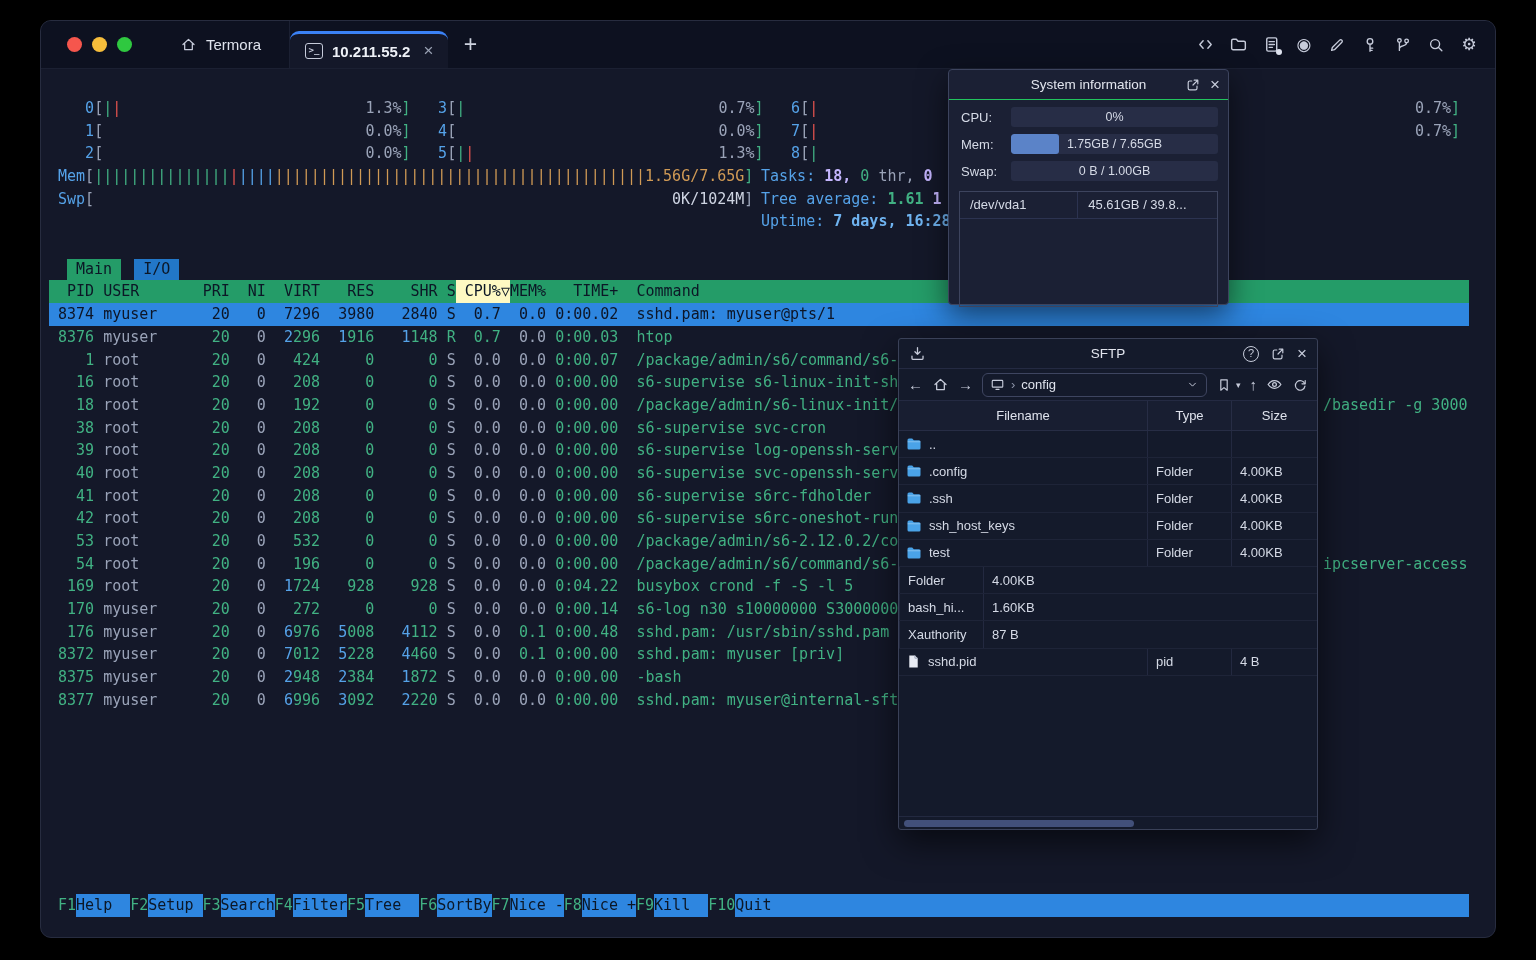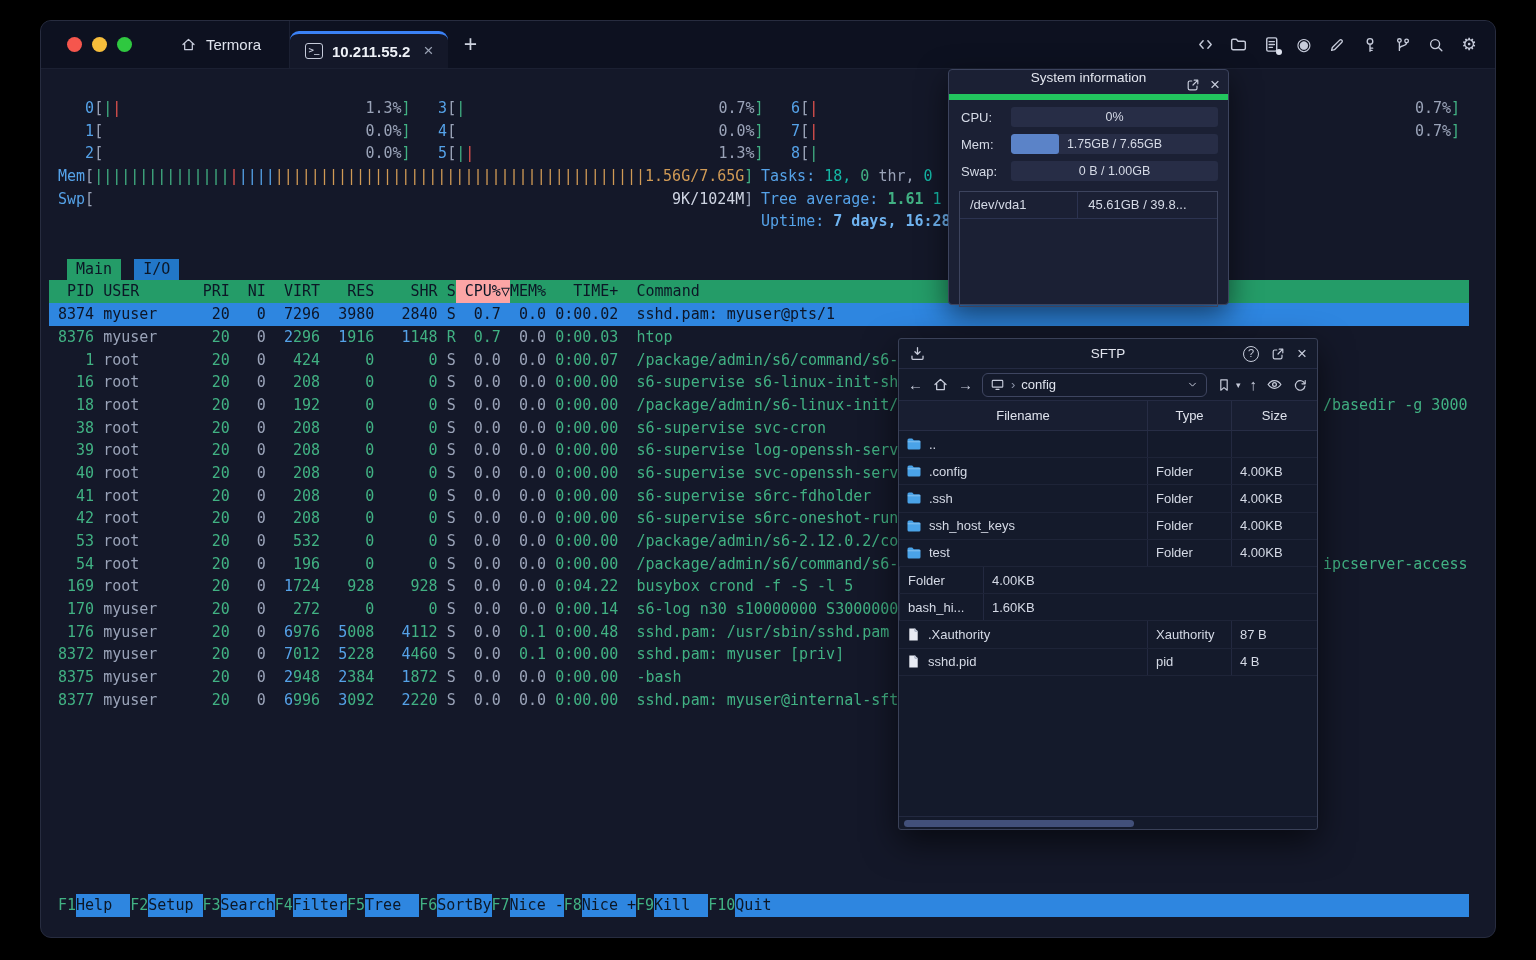--- a/index.html
+++ b/index.html
@@ -18,37 +18,37 @@
   .tb-icons{margin-left:auto;display:flex;align-items:center;gap:13px;padding-right:16px}
   .tbi{width:20px;height:20px;display:flex;align-items:center;justify-content:center;position:relative;color:#c6cbda;font-size:17px}
   svg.ic{stroke:#c6cbda;fill:none;stroke-width:1.5;stroke-linecap:round;stroke-linejoin:round}
   .badge{position:absolute;right:-1px;bottom:0;width:6px;height:6px;border-radius:50%;background:#dfe3ee}
   
   #term{position:absolute;left:0;top:48px;right:0;bottom:0;font:15px/22.66px "DejaVu Sans Mono","DejaVu Sans",monospace;color:#c3c9d8}
   .tline{position:absolute;white-space:pre;height:22.66px}
   .mline{display:flex}
   .fx{flex:1}
   .c-blue{color:#55a2e8}.c-num{color:#55a2e8}.c-green{color:#41b183}.c-dim{color:#9aa3b8}
-  .c-white{color:#ced4e2}.c-wb{color:#14b8a6;font-weight:normal}.c-gb{color:#41b183;font-weight:bold}
+  .c-white{color:#ced4e2}.c-wb{color:#c4b5fd;font-weight:bold}.c-gb{color:#41b183;font-weight:bold}
   .c-lblue{color:#6fb3f0;font-weight:bold}.c-orange{color:#d09a55}
   .tk-g{color:#41b183}.tk-r{color:#e0524e}.tk-b{color:#55a2e8}.tk-o{color:#d09a55}
   .vt{display:inline-block;height:21px;line-height:21px;color:#0c1726}
   .vt-main{background:#249c68}.vt-io{background:#2277c8;margin-left:13px}
   .hrow,.prow,.fnrow{display:flex;white-space:pre;width:1420px;padding-left:9px}
   .hrow{background:#249c68}
   .hrow .cell{color:#0c1726}
-  .hl{background:#fca5a5}
+  .hl{background:#fef9c3}
   .cell{display:inline-block}
   .sel{background:#2e86e0}
   .sel span{color:#0d1526!important}
   .fk{color:#41b183}
   .fl{background:#2e86e0;color:#0c1726}
   
   #sysinfo{position:absolute;left:907px;top:48px;width:281px;height:236px;background:#1b2034;border:1px solid #3d445e;border-radius:4px;box-shadow:0 10px 30px rgba(0,0,0,.55);z-index:30;color:#d5dae6;font-size:13px}
-  .p-title{height:30px;display:flex;justify-content:center;position:relative;font-size:13.5px;color:#e2e5ee;border-bottom:6px solid #22c55e}
+  .p-title{height:30px;display:flex;align-items:center;justify-content:center;position:relative;font-size:13.5px;color:#e2e5ee;border-bottom:1px solid #22c55e}
   .p-ticons{position:absolute;right:8px;top:0;height:30px;display:flex;align-items:center;gap:9px}
   .si-row{display:flex;align-items:center;margin:7px 10px 0 12px;gap:8px}
   .si-label{width:42px}
   .si-bar{flex:1;height:20px;background:#272d46;border-radius:3px;position:relative;overflow:hidden}
   .si-fill{position:absolute;left:0;top:0;bottom:0;background:#5b83c8;border-radius:3px}
   .si-bartext{position:absolute;inset:0;text-align:center;line-height:20px;font-size:12.5px;color:#d5dae6}
   .fs-table{margin:10px 10px 0 10px;border:1px solid #3d445e;height:116px}
   .fs-hrow{display:flex;height:27px;line-height:26px;border-bottom:1px solid #3d445e;background:#242a44}
   .fs-h1{width:46%;text-align:center;border-right:1px solid #3d445e}
   .fs-h2{flex:1;text-align:center}
@@ -153,21 +153,21 @@
       <div class="tline mline" style="top: 28px; left: 17px; width: 352.56px;"><span class="c-num">   0</span><span class="c-dim">[</span><span class="tk-g">|</span><span class="tk-r">|</span><span class="fx"></span><span class="c-dim">1.3%</span><span class="c-green">]</span></div>
       <div class="tline mline" style="top: 50.66px; left: 17px; width: 352.56px;"><span class="c-num">   1</span><span class="c-dim">[</span><span class="fx"></span><span class="c-dim">0.0%</span><span class="c-green">]</span></div>
       <div class="tline mline" style="top: 73.32px; left: 17px; width: 352.56px;"><span class="c-num">   2</span><span class="c-dim">[</span><span class="fx"></span><span class="c-dim">0.0%</span><span class="c-green">]</span></div>
       <div class="tline mline" style="top: 28px; left: 370px; width: 352.56px;"><span class="c-num">   3</span><span class="c-dim">[</span><span class="tk-g">|</span><span class="fx"></span><span class="c-dim">0.7%</span><span class="c-green">]</span></div>
       <div class="tline mline" style="top: 50.66px; left: 370px; width: 352.56px;"><span class="c-num">   4</span><span class="c-dim">[</span><span class="fx"></span><span class="c-dim">0.0%</span><span class="c-green">]</span></div>
       <div class="tline mline" style="top: 73.32px; left: 370px; width: 352.56px;"><span class="c-num">   5</span><span class="c-dim">[</span><span class="tk-g">|</span><span class="tk-r">|</span><span class="fx"></span><span class="c-dim">1.3%</span><span class="c-green">]</span></div>
       <div class="tline mline" style="top: 28px; left: 723px; width: 696.08px;"><span class="c-num">   6</span><span class="c-dim">[</span><span class="tk-r">|</span><span class="fx"></span><span class="c-dim">0.7%</span><span class="c-green">]</span></div>
       <div class="tline mline" style="top: 50.66px; left: 723px; width: 696.08px;"><span class="c-num">   7</span><span class="c-dim">[</span><span class="tk-r">|</span><span class="fx"></span><span class="c-dim">0.7%</span><span class="c-green">]</span></div>
       <div class="tline mline" style="top: 73.32px; left: 723px; width: 696.08px;"><span class="c-num">   8</span><span class="c-dim">[</span><span class="tk-g">|</span></div>
       <div class="tline" style="top: 95.98px; left: 17px;"><span class="c-blue">Mem</span><span class="c-dim">[</span><span class="tk-g">|||||||||||||||</span><span class="tk-r">|</span><span class="tk-b">||||</span><span class="tk-o">|||||||||||||||||||||||||||||||||||||||||</span><span class="c-orange">1.56G/7.65G</span><span class="c-green">]</span></div>
-      <div class="tline" style="top: 118.64px; left: 17px;"><span class="c-blue">Swp</span><span class="c-dim">[</span><span>                                                                </span><span class="c-white">9K/1024M</span><span class="c-dim">]</span></div>
+      <div class="tline" style="top: 118.64px; left: 17px;"><span class="c-blue">Swp</span><span class="c-dim">[</span><span>                                                                </span><span class="c-white">0K/1024M</span><span class="c-dim">]</span></div>
       <div class="tline" style="top: 95.98px; left: 720px;"><span class="c-blue">Tasks: </span><span class="c-wb">18, </span><span class="c-green">0 </span><span class="c-dim">thr, </span><span class="c-wb">0</span></div>
       <div class="tline" style="top: 118.64px; left: 720px;"><span class="c-blue">Tree average: </span><span class="c-gb">1.61 </span><span class="c-wb">1</span></div>
       <div class="tline" style="top: 141.3px; left: 720px;"><span class="c-blue">Uptime: </span><span class="c-lblue">7 days, 16:28</span></div>
       <div class="tline" style="top: 189px; left: 26px;"><span class="vt vt-main"> Main </span><span class="vt vt-io"> I/O </span></div>
       <div class="tline hrow" style="top: 211.3px; left: 8px;"><span class="cell" style="width: 36.16px; text-align: right;">PID</span><span class="cell" style="width: 9.04px; text-align: right;"></span><span class="cell" style="width: 90.4px; text-align: left;">USER</span><span class="cell" style="width: 36.16px; text-align: right;">PRI</span><span class="cell" style="width: 36.16px; text-align: right;">NI</span><span class="cell" style="width: 54.24px; text-align: right;">VIRT</span><span class="cell" style="width: 54.24px; text-align: right;">RES</span><span class="cell" style="width: 63.28px; text-align: right;">SHR</span><span class="cell" style="width: 18.08px; text-align: right;">S</span><span class="cell hl" style="width: 54.24px; text-align: right;">CPU%▽</span><span class="cell" style="width: 36.16px; text-align: left;">MEM%</span><span class="cell" style="width: 72.32px; text-align: right;">TIME+</span><span class="cell" style="width: 18.08px; text-align: right;"></span><span class="cell" style="flex: 1 1 0%; text-align: left;">Command</span></div>
       <div class="tline prow sel" style="top: 234.4px; left: 8px;"><span class="cell c-green" style="width: 36.16px; text-align: right;">8374</span><span class="cell" style="width: 9.04px; text-align: right;"></span><span class="cell c-dim" style="width: 90.4px; text-align: left;">myuser</span><span class="cell c-green" style="width: 36.16px; text-align: right;">20</span><span class="cell c-dim" style="width: 36.16px; text-align: right;">0</span><span class="cell" style="width: 54.24px; text-align: right;"><span class="c-blue">7</span><span class="c-green">296</span></span><span class="cell" style="width: 54.24px; text-align: right;"><span class="c-blue">3</span><span class="c-green">980</span></span><span class="cell" style="width: 63.28px; text-align: right;"><span class="c-blue">2</span><span class="c-green">840</span></span><span class="cell c-dim" style="width: 18.08px; text-align: right;">S</span><span class="cell c-green" style="width: 45.2px; text-align: right;">0.7</span><span class="cell c-dim" style="width: 45.2px; text-align: right;">0.0</span><span class="cell c-green" style="width: 72.32px; text-align: right;">0:00.02</span><span class="cell" style="width: 18.08px; text-align: right;"></span><span class="cell c-green" style="flex: 1 1 0%; text-align: left;">sshd.pam: myuser@pts/1</span></div>
       <div class="tline prow" style="top: 257.06px; left: 8px;"><span class="cell c-green" style="width: 36.16px; text-align: right;">8376</span><span class="cell" style="width: 9.04px; text-align: right;"></span><span class="cell c-dim" style="width: 90.4px; text-align: left;">myuser</span><span class="cell c-green" style="width: 36.16px; text-align: right;">20</span><span class="cell c-dim" style="width: 36.16px; text-align: right;">0</span><span class="cell" style="width: 54.24px; text-align: right;"><span class="c-blue">2</span><span class="c-green">296</span></span><span class="cell" style="width: 54.24px; text-align: right;"><span class="c-blue">1</span><span class="c-green">916</span></span><span class="cell" style="width: 63.28px; text-align: right;"><span class="c-blue">1</span><span class="c-green">148</span></span><span class="cell c-green" style="width: 18.08px; text-align: right;">R</span><span class="cell c-green" style="width: 45.2px; text-align: right;">0.7</span><span class="cell c-dim" style="width: 45.2px; text-align: right;">0.0</span><span class="cell c-green" style="width: 72.32px; text-align: right;">0:00.03</span><span class="cell" style="width: 18.08px; text-align: right;"></span><span class="cell c-green" style="flex: 1 1 0%; text-align: left;">htop</span></div>
       <div class="tline prow" style="top: 279.72px; left: 8px;"><span class="cell c-green" style="width: 36.16px; text-align: right;">1</span><span class="cell" style="width: 9.04px; text-align: right;"></span><span class="cell c-dim" style="width: 90.4px; text-align: left;">root</span><span class="cell c-green" style="width: 36.16px; text-align: right;">20</span><span class="cell c-dim" style="width: 36.16px; text-align: right;">0</span><span class="cell c-green" style="width: 54.24px; text-align: right;">424</span><span class="cell c-green" style="width: 54.24px; text-align: right;">0</span><span class="cell c-green" style="width: 63.28px; text-align: right;">0</span><span class="cell c-dim" style="width: 18.08px; text-align: right;">S</span><span class="cell c-dim" style="width: 45.2px; text-align: right;">0.0</span><span class="cell c-dim" style="width: 45.2px; text-align: right;">0.0</span><span class="cell c-green" style="width: 72.32px; text-align: right;">0:00.07</span><span class="cell" style="width: 18.08px; text-align: right;"></span><span class="cell c-green" style="flex: 1 1 0%; text-align: left;">/package/admin/s6/command/s6-</span></div>
       <div class="tline prow" style="top: 302.38px; left: 8px;"><span class="cell c-green" style="width: 36.16px; text-align: right;">16</span><span class="cell" style="width: 9.04px; text-align: right;"></span><span class="cell c-dim" style="width: 90.4px; text-align: left;">root</span><span class="cell c-green" style="width: 36.16px; text-align: right;">20</span><span class="cell c-dim" style="width: 36.16px; text-align: right;">0</span><span class="cell c-green" style="width: 54.24px; text-align: right;">208</span><span class="cell c-green" style="width: 54.24px; text-align: right;">0</span><span class="cell c-green" style="width: 63.28px; text-align: right;">0</span><span class="cell c-dim" style="width: 18.08px; text-align: right;">S</span><span class="cell c-dim" style="width: 45.2px; text-align: right;">0.0</span><span class="cell c-dim" style="width: 45.2px; text-align: right;">0.0</span><span class="cell c-green" style="width: 72.32px; text-align: right;">0:00.00</span><span class="cell" style="width: 18.08px; text-align: right;"></span><span class="cell c-green" style="flex: 1 1 0%; text-align: left;">s6-supervise s6-linux-init-sh</span></div>
       <div class="tline prow" style="top: 325.04px; left: 8px;"><span class="cell c-green" style="width: 36.16px; text-align: right;">18</span><span class="cell" style="width: 9.04px; text-align: right;"></span><span class="cell c-dim" style="width: 90.4px; text-align: left;">root</span><span class="cell c-green" style="width: 36.16px; text-align: right;">20</span><span class="cell c-dim" style="width: 36.16px; text-align: right;">0</span><span class="cell c-green" style="width: 54.24px; text-align: right;">192</span><span class="cell c-green" style="width: 54.24px; text-align: right;">0</span><span class="cell c-green" style="width: 63.28px; text-align: right;">0</span><span class="cell c-dim" style="width: 18.08px; text-align: right;">S</span><span class="cell c-dim" style="width: 45.2px; text-align: right;">0.0</span><span class="cell c-dim" style="width: 45.2px; text-align: right;">0.0</span><span class="cell c-green" style="width: 72.32px; text-align: right;">0:00.00</span><span class="cell" style="width: 18.08px; text-align: right;"></span><span class="cell c-green" style="flex: 1 1 0%; text-align: left;">/package/admin/s6-linux-init/</span></div>
@@ -341,27 +341,20 @@
         </div>
         <div class="frow">
           <div class="fc type">Folder</div>
           <div class="fc size">4.00KB</div>
         </div>
         <div class="frow">
           <div class="fc type">bash_hi...</div>
           <div class="fc size">1.60KB</div>
         </div>
         <div class="frow">
-          <div class="fc name">
-            <svg width="15" height="15" viewBox="0 0 16 16">
-              <path fill="#e8ebf3" d="M3.5 1.5h6l3 3v10h-9z"></path>
-              <path fill="none" stroke="#9aa3b8" stroke-width="1" d="M9.5 1.5v3h3"></path>
-            </svg>
-            <span class="fname">.Xauthority</span>
-          </div>
           <div class="fc type">Xauthority</div>
           <div class="fc size">87 B</div>
         </div>
         <div class="frow">
           <div class="fc name">
             <svg width="15" height="15" viewBox="0 0 16 16">
               <path fill="#e8ebf3" d="M3.5 1.5h6l3 3v10h-9z"></path>
               <path fill="none" stroke="#9aa3b8" stroke-width="1" d="M9.5 1.5v3h3"></path>
             </svg>
             <span class="fname">sshd.pid</span>

